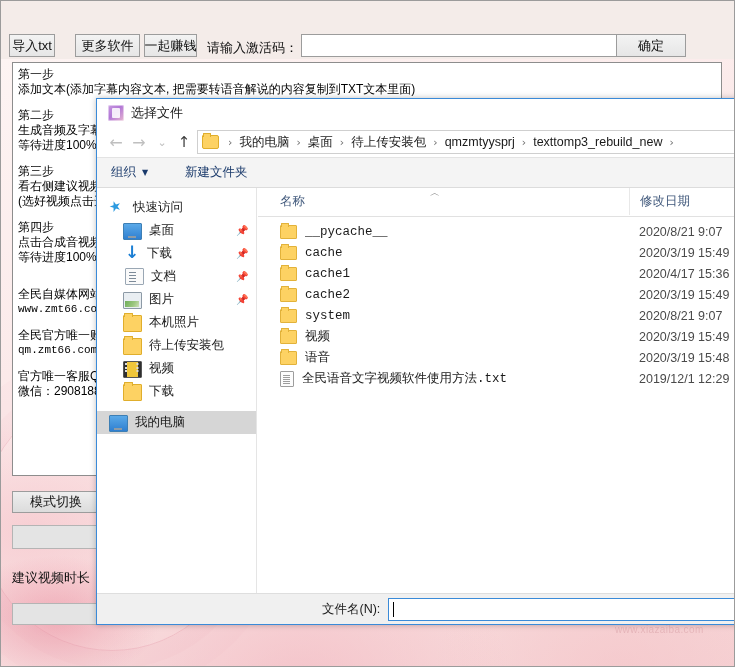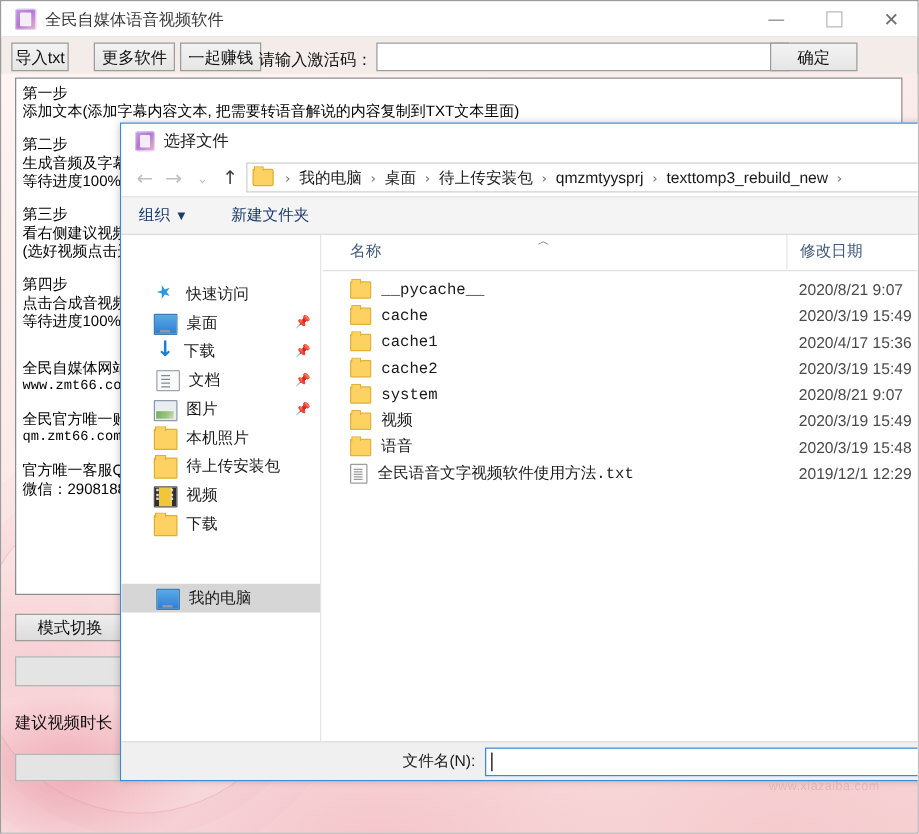--- a/index.html
+++ b/index.html
@@ -74,21 +74,21 @@
   .app-btn{
     position:absolute;top:3px;height:23px;
     background:linear-gradient(180deg,#f3f3f3 0%,#e6e6e6 100%);
     border:1px solid #9c9c9c;
     font-size:13px;color:#111;
     display:flex;align-items:center;justify-content:center;
     box-sizing:border-box;cursor:default;white-space:nowrap;
   }
   #btn-import{left:8px;width:46px;}
   #btn-more{left:74px;width:65px;}
-  #btn-earn{left:143px;width:65px;}
+  #btn-earn{left:143px;width:53px;}
   #btn-confirm{left:615px;width:70px;}
   #activate-label{
     position:absolute;left:206px;top:8px;font-size:13px;color:#111;white-space:nowrap;
   }
   #activate-input{
     position:absolute;left:300px;top:3px;width:330px;height:23px;
     background:#ffffff;border:1px solid #9c9c9c;box-sizing:border-box;
   }
 
   
@@ -209,21 +209,21 @@
   }
   .tree-row{
     position:relative;height:23px;display:flex;align-items:center;
     font-size:12.5px;color:#1a1a1a;white-space:nowrap;cursor:default;
   }
   .tree-row.sel{background:#d6d6d6;}
   .tree-row .lbl{line-height:23px;}
   .tree-row .ico{
     width:17px;height:15px;margin-right:7px;position:relative;flex:0 0 auto;
   }
-  .indent0{padding-left:28px;margin-top:28px;}
+  .indent0{padding-left:12px;}
   .indent1{padding-left:26px;}
   .pin{
     position:absolute;right:10px;top:6px;width:10px;height:11px;color:#9a9a9a;
     font-size:10px;font-family:"DejaVu Sans",sans-serif;line-height:11px;
   }
   .tree-gap{height:8px;}
 
   
   .ic-star{background:none;}
   .ic-star:after{
@@ -363,36 +363,20 @@
     letter-spacing:.4px;
   }
 </style>
 </head>
 <body>
 
 <div id="app-window">
 
   <div id="app-bg"></div>
 
-  <div id="app-titlebar">
-    <div id="app-icon"></div>
-    <div id="app-title">全民自媒体语音视频软件</div>
-
-    <div class="win-btn" id="btn-min">
-      <span class="glyph">—</span>
-    </div>
-    <div class="win-btn" id="btn-max">
-      <span class="glyph">
-          <span class="bx"></span>
-        </span>
-    </div>
-    <div class="win-btn" id="btn-close">
-      <span class="glyph">✕</span>
-    </div>
-  </div>
 
   <div id="app-toolbar">
     <div class="app-btn" id="btn-import">导入txt</div>
     <div class="app-btn" id="btn-more">更多软件</div>
     <div class="app-btn" id="btn-earn">一起赚钱</div>
     <div id="activate-label">请输入激活码：</div>
     <div id="activate-input"></div>
     <div class="app-btn" id="btn-confirm">确定</div>
   </div>
 

